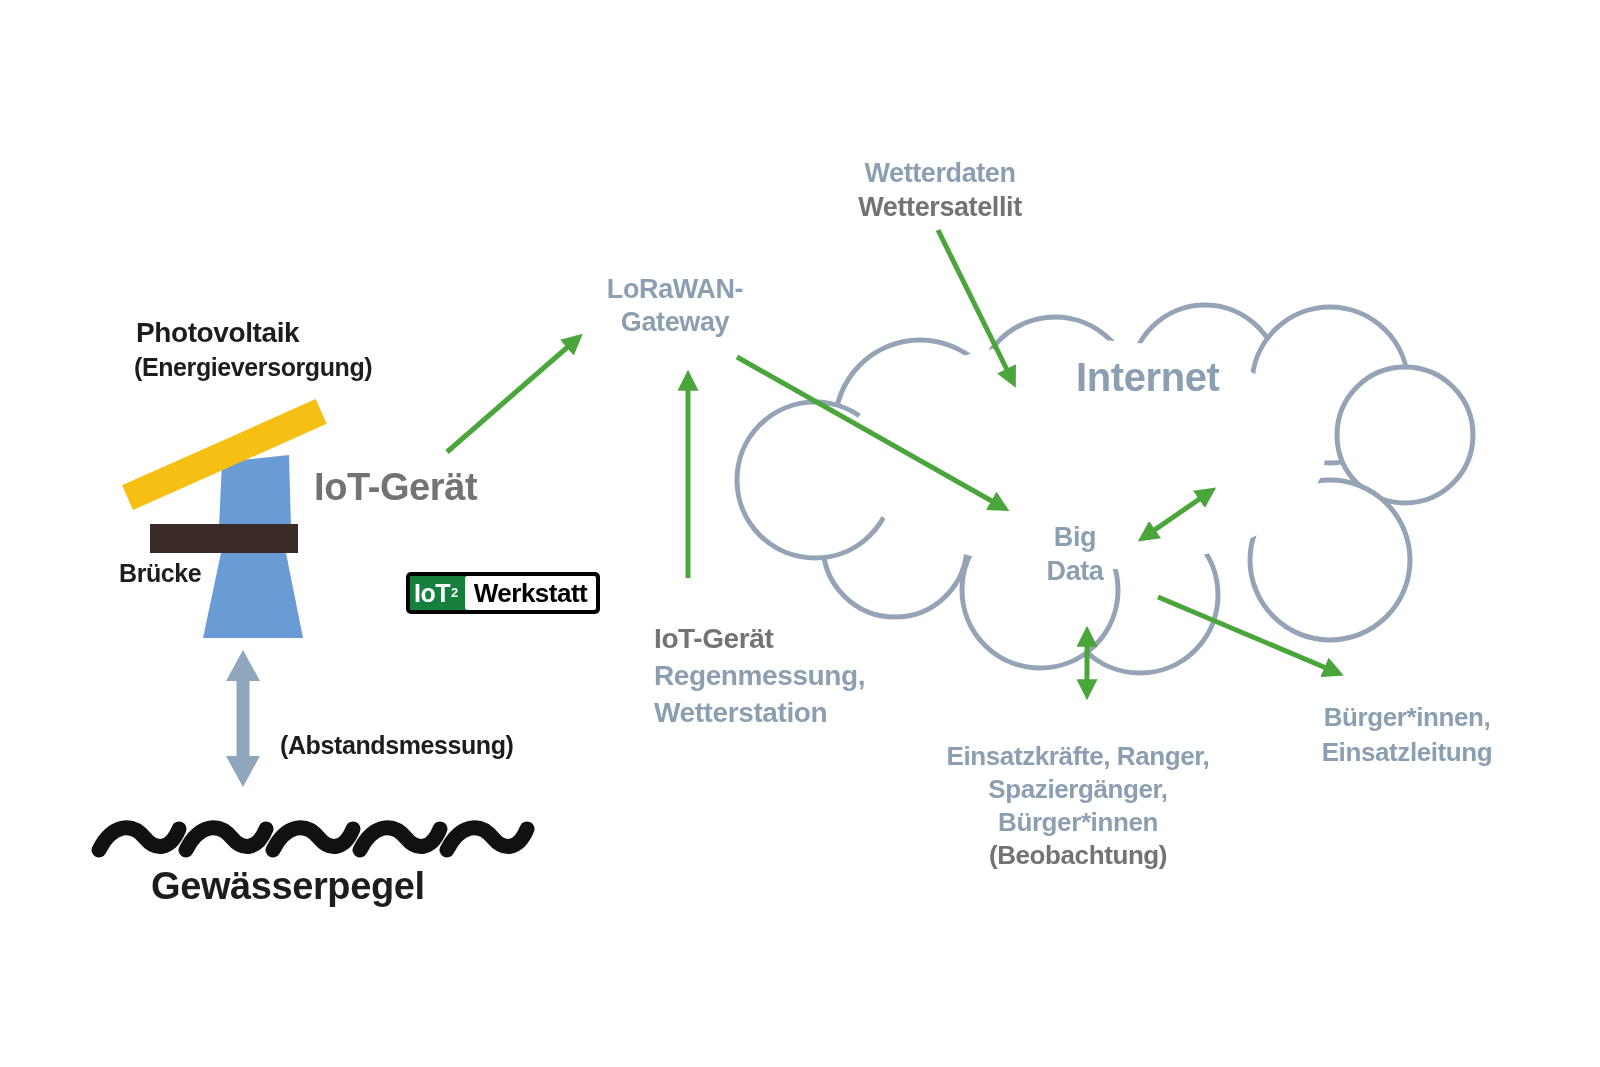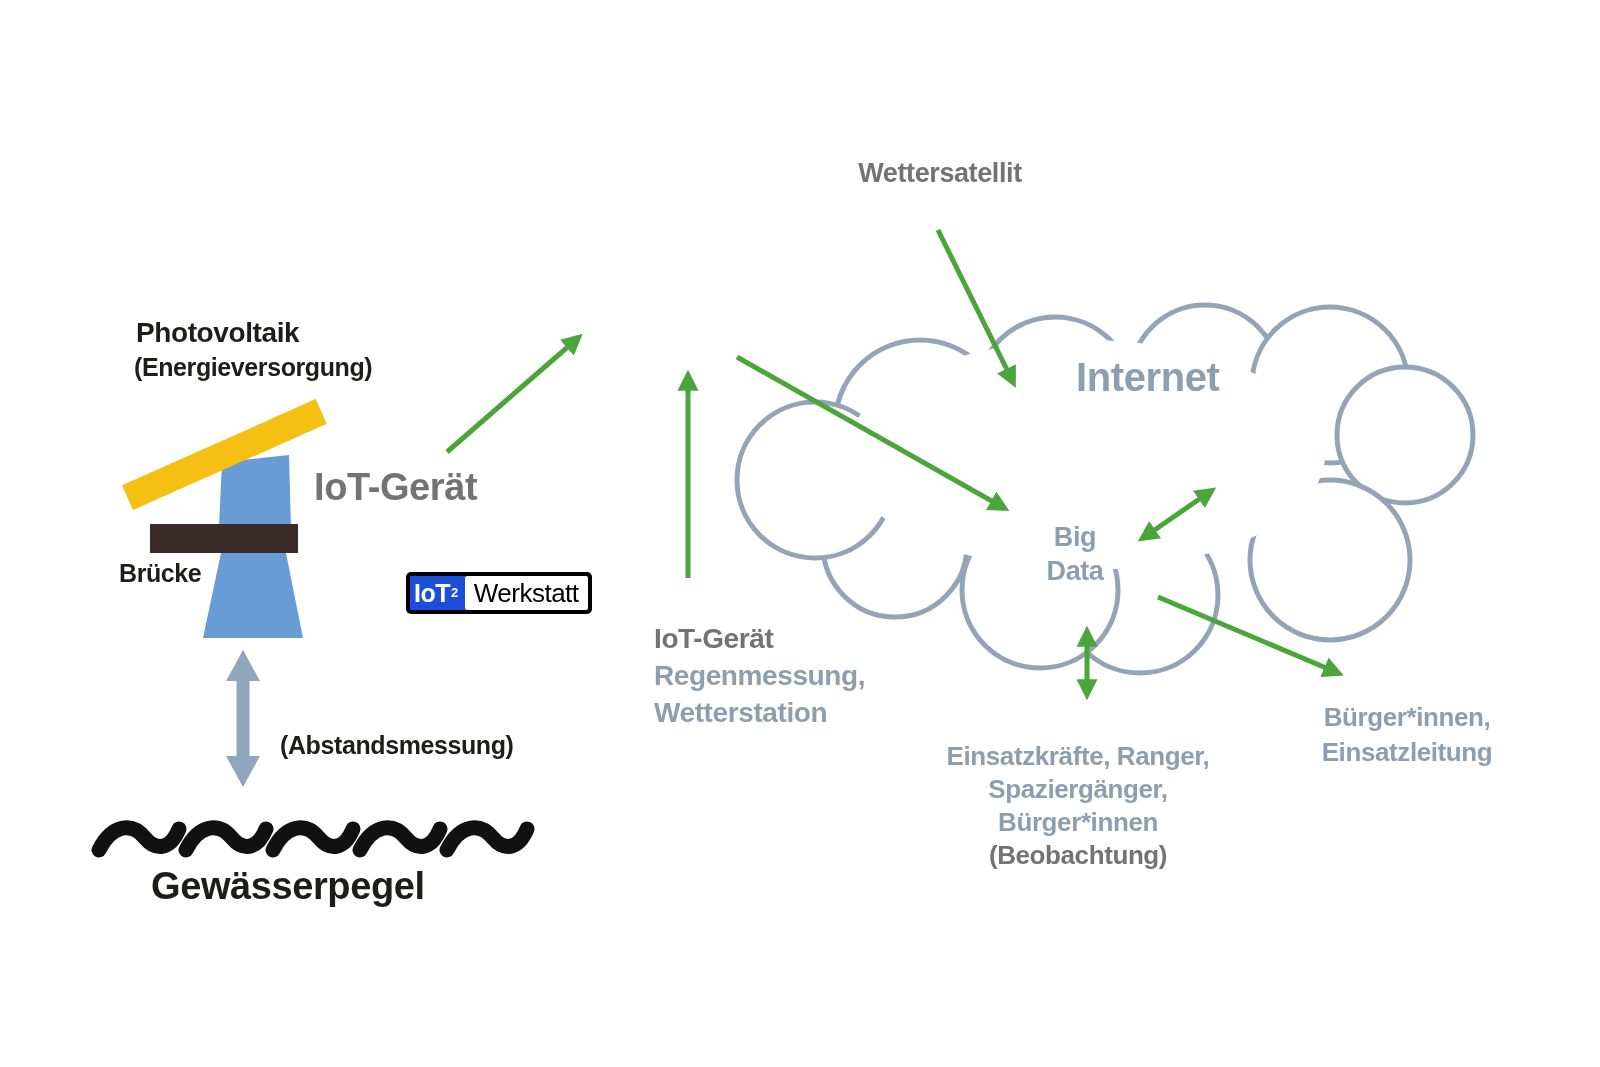--- a/index.html
+++ b/index.html
@@ -41,26 +41,26 @@
   .observers div{line-height:33px;text-align:center;}
   .recipients{left:1282px;top:700px;width:250px;font-size:26px;}
   .recipients div{line-height:35px;}
   
   .logo{
     position:absolute;z-index:2;left:406px;top:572px;height:42px;
     background:#000;border-radius:5px;display:flex;align-items:stretch;
     padding:4px;box-sizing:border-box;
   }
   .logo-left{
-    background:#1d4ed8;color:#fff;font-weight:bold;font-size:25px;
+    background:#15803d;color:#fff;font-weight:bold;font-size:25px;
     display:flex;align-items:center;padding:0 7px 0 4px;letter-spacing:-0.5px;
   }
   .logo-left sup{font-size:13px;line-height:0;vertical-align:super;margin-left:1px;}
   .logo-right{
-    background:#fff;color:#000;font-weight:normal;font-size:26px;
+    background:#fff;color:#000;font-weight:bold;font-size:26px;
     display:flex;align-items:center;padding:0 9px;border-radius:2px;letter-spacing:-0.5px;
   }
 </style>
 </head>
 <body>
 
 <div id="stage">
 
   <svg id="diagram-svg" width="1600" height="1067" viewBox="0 0 1600 1067">
     <defs>
@@ -123,22 +123,27 @@
   <div class="logo">
     <span class="logo-left">
         <span>IoT</span>
         <sup>2</sup>
       </span>
     <span class="logo-right">
         <span>Werkstatt</span>
       </span>
   </div>
 
+  <div class="lbl gray center lorawan">
+    <div>LoRaWAN-</div>
+    <div>Gateway</div>
+  </div>
 
   <div class="lbl center wetterdaten">
+    <div class="gray">Wetterdaten</div>
     <div class="red">Wettersatellit</div>
   </div>
 
   <div class="lbl gray internet">Internet</div>
   <div class="lbl gray center big-data">
     <div>Big</div>
     <div>Data</div>
   </div>
 
   <div class="lbl iot-station">

